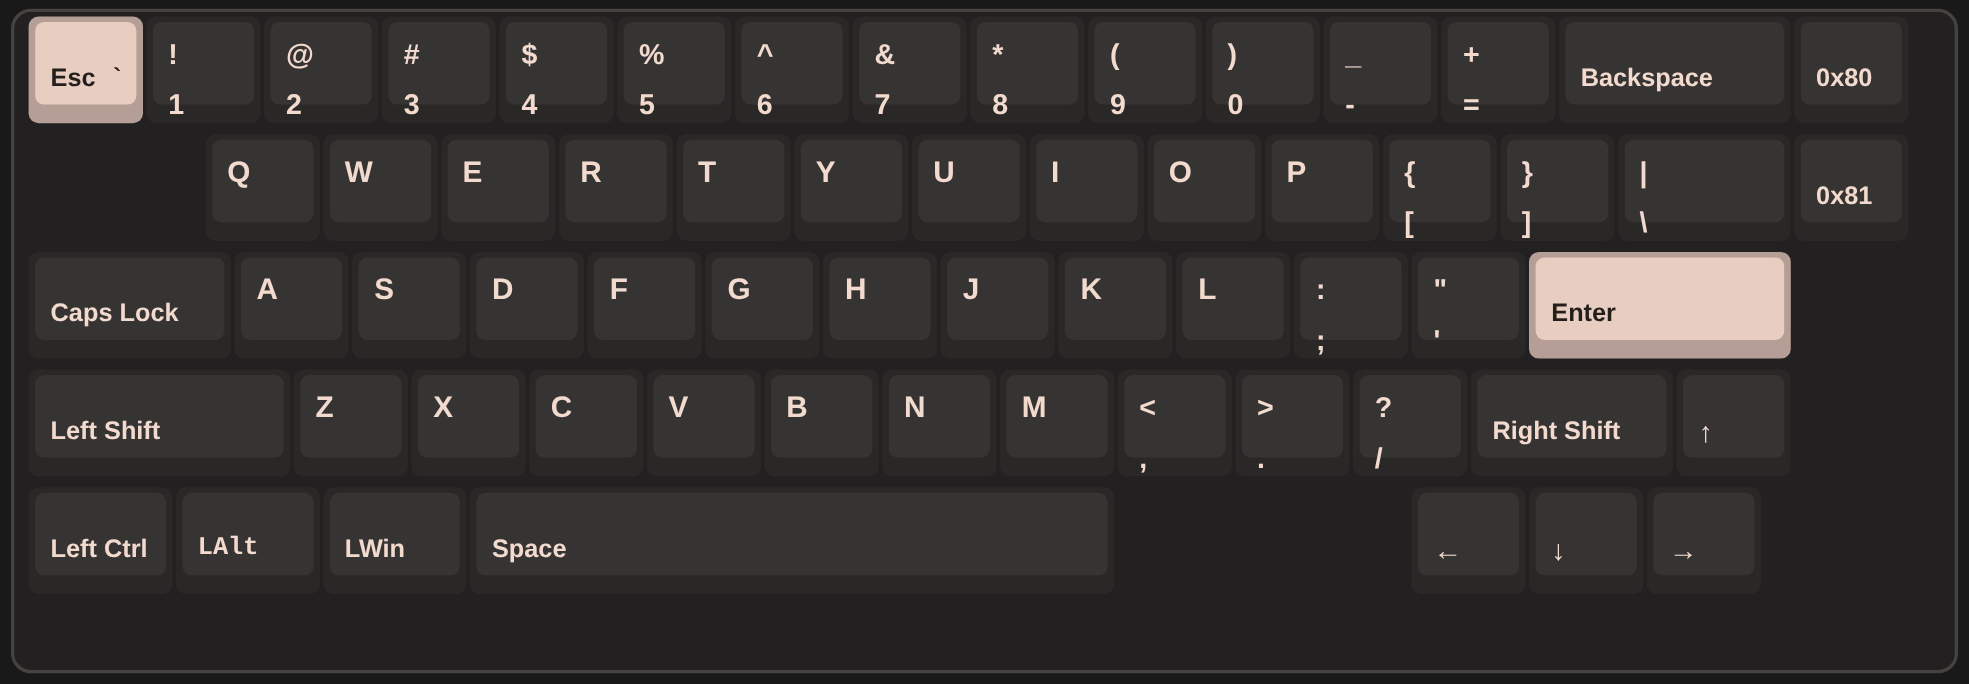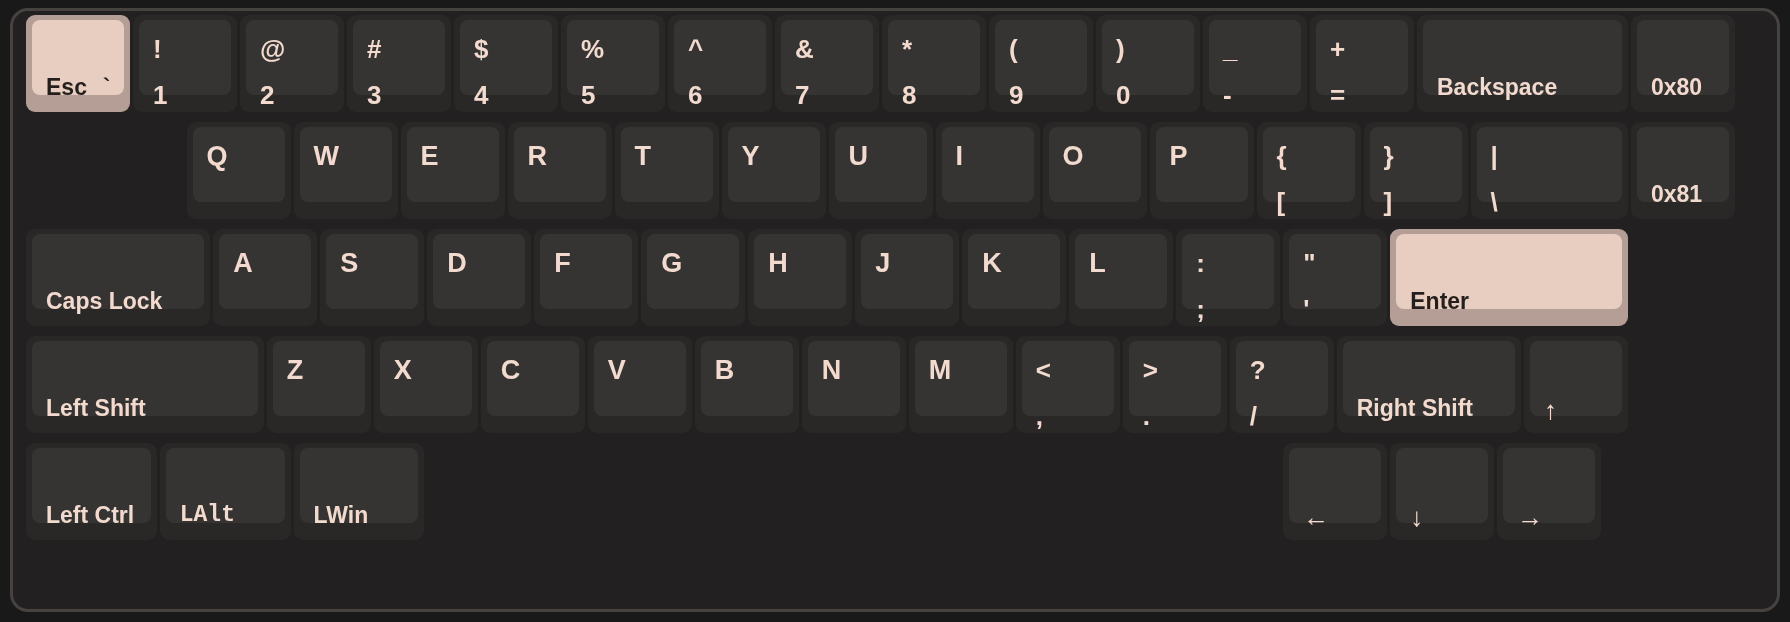--- a/index.html
+++ b/index.html
@@ -48,21 +48,21 @@
   .legend {
     position: absolute;
     color: #f2dace;
     font-weight: bold;
     font-size: 23px;
     line-height: 1;
     white-space: nowrap;
   }
   .legend.top   { left: 14px; top: 16px; }
   .legend.bot   { left: 14px; top: 62px; }
-  .legend.mid   { left: 14px; top: 56px; text-align: center; }
+  .legend.mid   { left: 14px; top: 39px; text-align: center; }
   .legend.sym   { font-size: 26px; }
   .legend.big   { font-size: 27px; }
   .legend.arrow { font-size: 26px; font-weight: normal; }
 
   
   .key.hl            { background: #b49e95; }
   .key.hl .cap       { background: #e8cec1; }
   .key.hl .legend    { color: #241f1d; }
 
   
@@ -382,20 +382,25 @@
       <div class="key" style="left: 159.75px; top: 443px; width: 130.75px; height: 97px; font-family: Liberation Mono, monospace;">
         <div class="cap">
           <span class="legend mid"><span>LAlt</span></span>
         </div>
       </div>
       <div class="key" style="left: 293.5px; top: 443px; width: 130.75px; height: 97px;">
         <div class="cap">
           <span class="legend mid"><span>LWin</span></span>
         </div>
       </div>
+      <div class="key" style="left: 427.25px; top: 443px; width: 585.5px; height: 97px;">
+        <div class="cap">
+          <span class="legend mid"><span>Space</span></span>
+        </div>
+      </div>
       <div class="key" style="left: 1283.25px; top: 443px; width: 104px; height: 97px;">
         <div class="cap">
           <span class="legend mid arrow">←</span>
         </div>
       </div>
       <div class="key" style="left: 1390.25px; top: 443px; width: 104px; height: 97px;">
         <div class="cap">
           <span class="legend mid arrow">↓</span>
         </div>
       </div>

